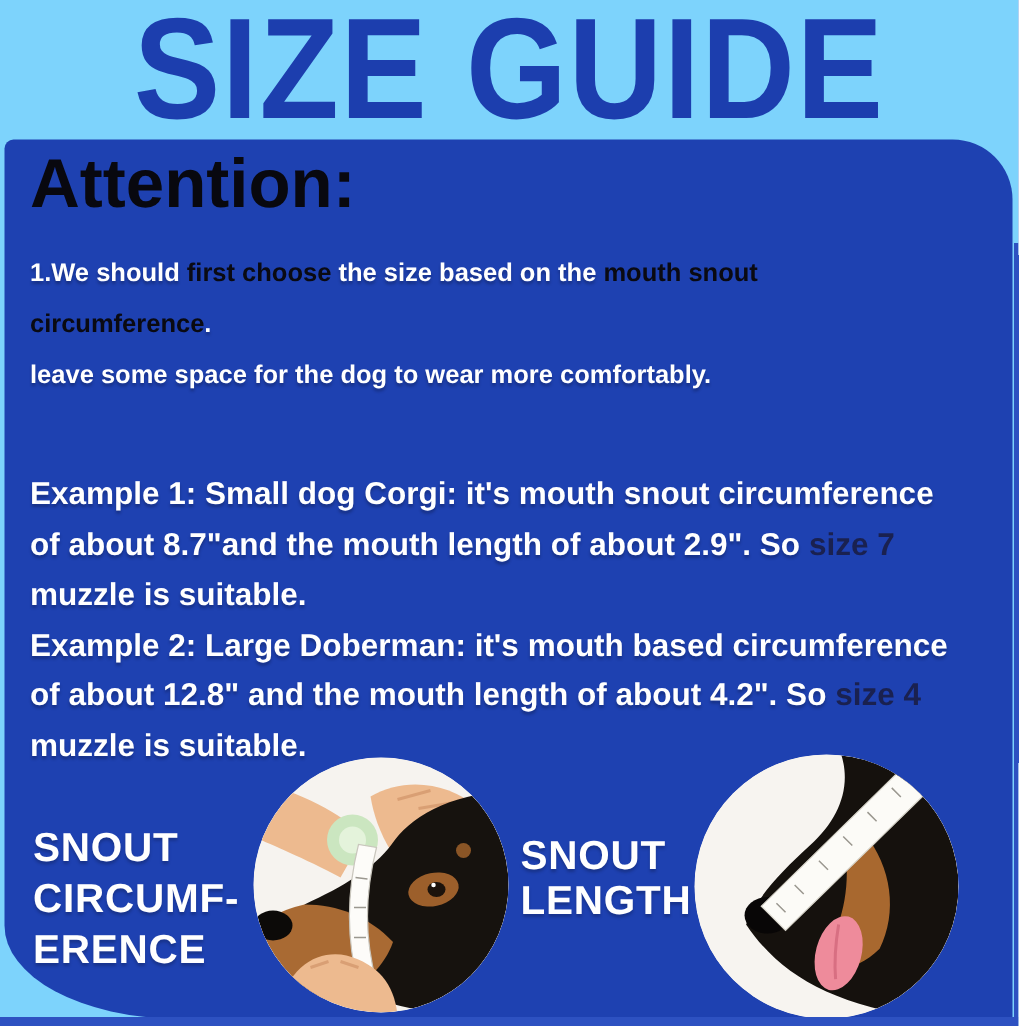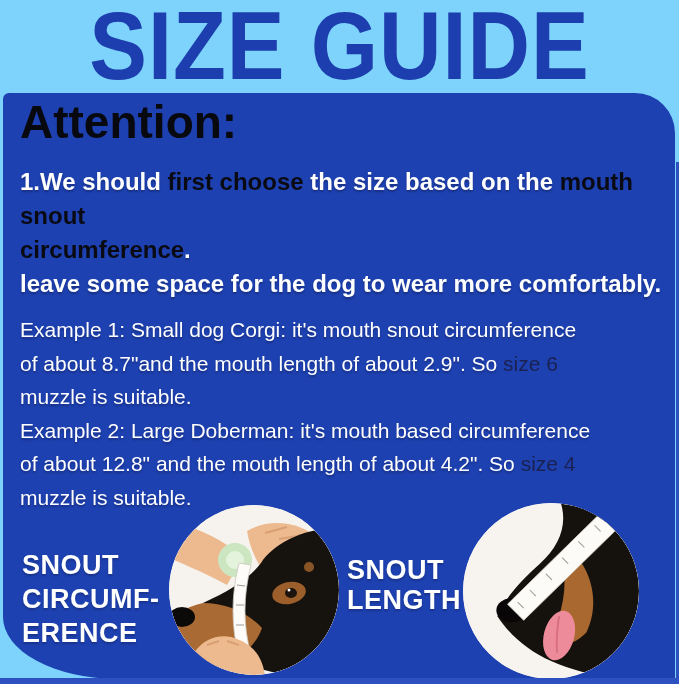--- a/index.html
+++ b/index.html
@@ -17,23 +17,23 @@
     position:absolute;left:3px;top:93px;width:672px;height:586px;
     background:#1e41b1;overflow:hidden;
     border-radius:6px 40px 0 115px / 6px 40px 0 62px;
   }
   .bleed-right{position:absolute;left:676px;top:162px;width:3px;height:522px;background:#2d51c1;}
   .bleed-bottom{position:absolute;left:0;top:678px;width:679px;height:6px;background:#2d51c1;}
   .attention{
     position:absolute;left:17px;top:0px;margin:0;
     font-size:46px;line-height:58px;font-weight:700;color:#08080f;letter-spacing:0px;
   }
-  .points{position:absolute;left:17px;top:72px;width:645px;font-size:24px;font-weight:700;line-height:34px;}
+  .points{position:absolute;left:17px;top:72px;width:645px;font-size:17px;font-weight:700;line-height:34px;}
   .points p{margin:0;}
-  .examples{position:absolute;left:17px;top:220px;width:648px;font-size:21px;font-weight:400;line-height:33.5px;}
+  .examples{position:absolute;left:17px;top:220px;width:648px;font-size:21px;font-weight:700;line-height:33.5px;}
   .examples p{margin:0;}
   span.w{color:#ffffff;text-shadow:0 2px 2px rgba(8,10,30,0.30);}
   span.d{color:#0a0a12;}
   span.n{color:#1a2150;}
   .label-circ{
     position:absolute;left:19px;top:455px;margin:0;
     color:#ffffff;font-weight:700;font-size:27px;line-height:34px;letter-spacing:0.5px;
     text-shadow:0 2px 2px rgba(8,10,30,0.25);
   }
   .label-len{
@@ -59,21 +59,21 @@
     <h2 class="attention">Attention:</h2>
 
     <div class="points">
       <p><span class="w">1.We should </span><span class="d">first choose </span><span class="w">the size based on the </span><span class="d">mouth snout</span></p>
       <p><span class="d">circumference</span><span class="w">.</span></p>
       <p><span class="w">leave some space for the dog to wear more comfortably.</span></p>
     </div>
 
     <div class="examples">
       <p><span class="w">Example 1: Small dog Corgi: it's mouth snout circumference</span></p>
-      <p><span class="w">of about 8.7"and the mouth length of about 2.9". So </span><span class="n">size 6</span></p>
+      <p><span class="w">of about 8.7"and the mouth length of about 2.9". So </span><span class="n">size 7</span></p>
       <p><span class="w">muzzle is suitable.</span></p>
       <p><span class="w">Example 2: Large Doberman: it's mouth based circumference</span></p>
       <p><span class="w">of about 12.8" and the mouth length of about 4.2".  So </span><span class="n">size 4</span></p>
       <p><span class="w">muzzle is suitable.</span></p>
     </div>
 
     <p class="label-circ">
       <span>SNOUT</span>
       <span>CIRCUMF-</span>
       <span>ERENCE</span>

